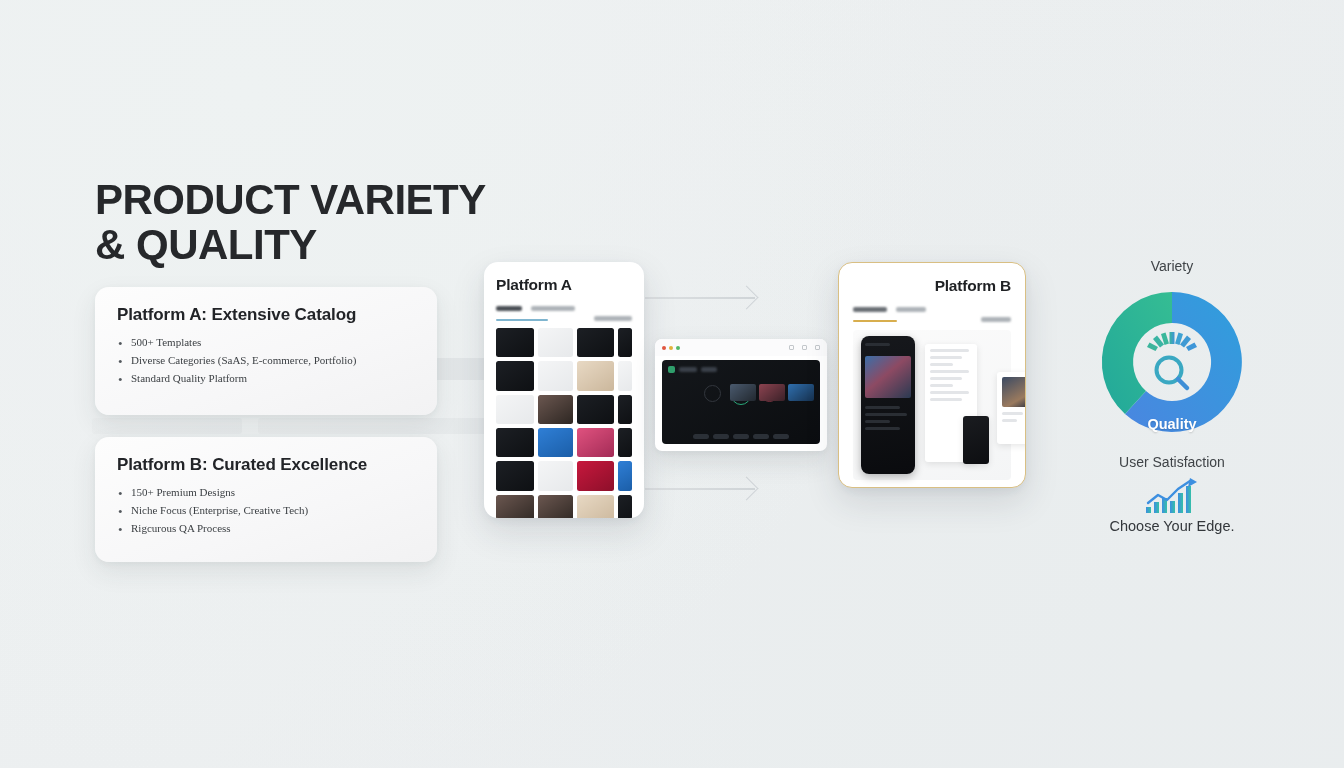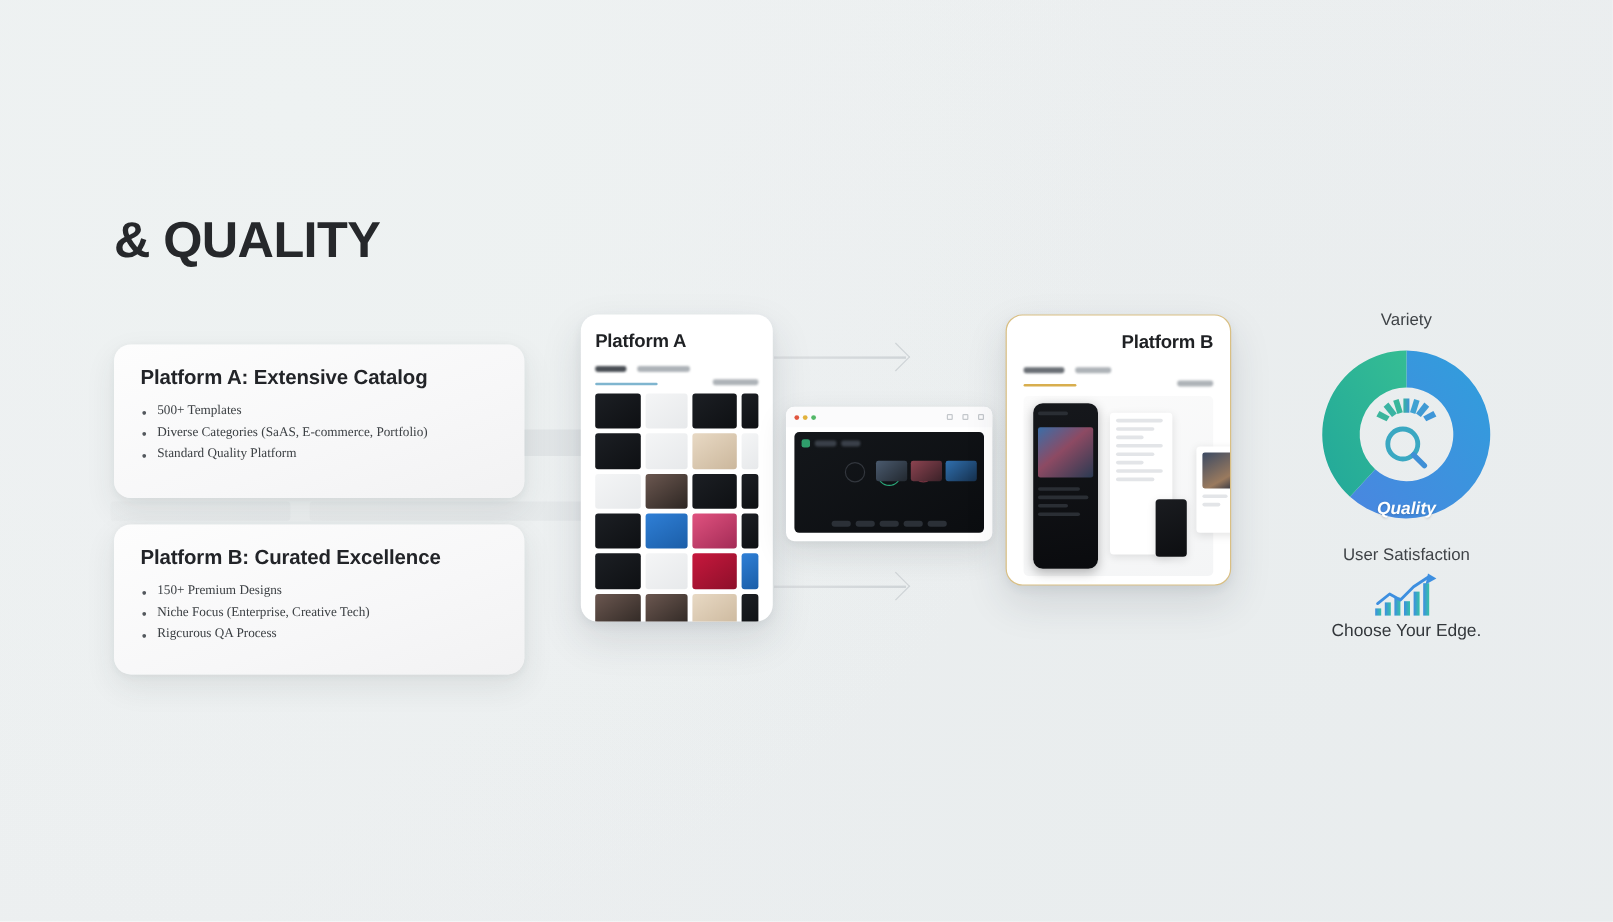--- a/index.html
+++ b/index.html
@@ -162,29 +162,29 @@
   
   #metric { position:absolute; left:1063px; top:258px; width:218px; text-align:center; }
   .metric-label { font-size:14px; color:#3f4347; }
   #label-variety { margin-bottom:4px; }
   #label-user { margin-top:8px; }
   .donut-wrap { position:relative; width:168px; height:168px; margin:0 auto; }
   .quality-text {
     position:absolute; left:0; right:0; bottom:14px;
     font-size:14.5px; color:#ffffff; font-weight:600;
     text-shadow:0 1px 2px rgba(0,0,0,0.18);
-    font-style:italic;
   }
   .chart-icon { margin:6px auto 2px auto; width:64px; height:40px; display:block; }
   #label-edge { font-size:14.5px; color:#33373b; margin-top:2px; }
 </style>
 </head>
 <body>
 
 <div class="title">
+  <span>PRODUCT VARIETY</span>
   <span>&amp; QUALITY</span>
 </div>
 
 <div class="conn-bar" id="conn-a"></div>
 <div class="conn-bar" id="conn-b"></div>
 <div class="conn-bar" id="conn-c"></div>
 
 <div class="arrow" id="arrow-top">
   <div class="line"></div>
   <div class="head"></div>

